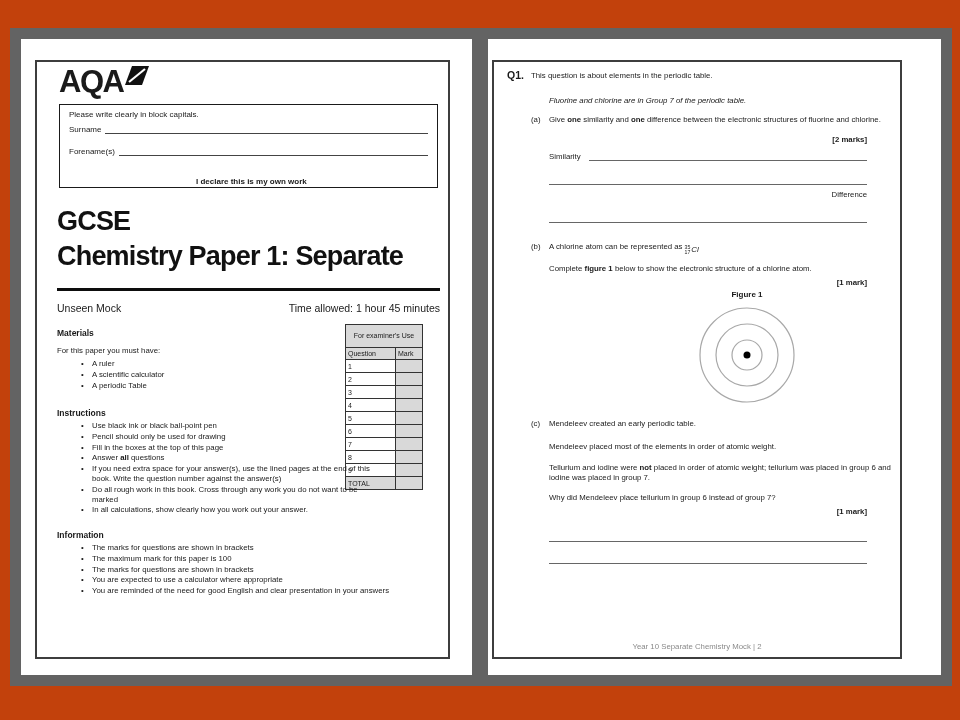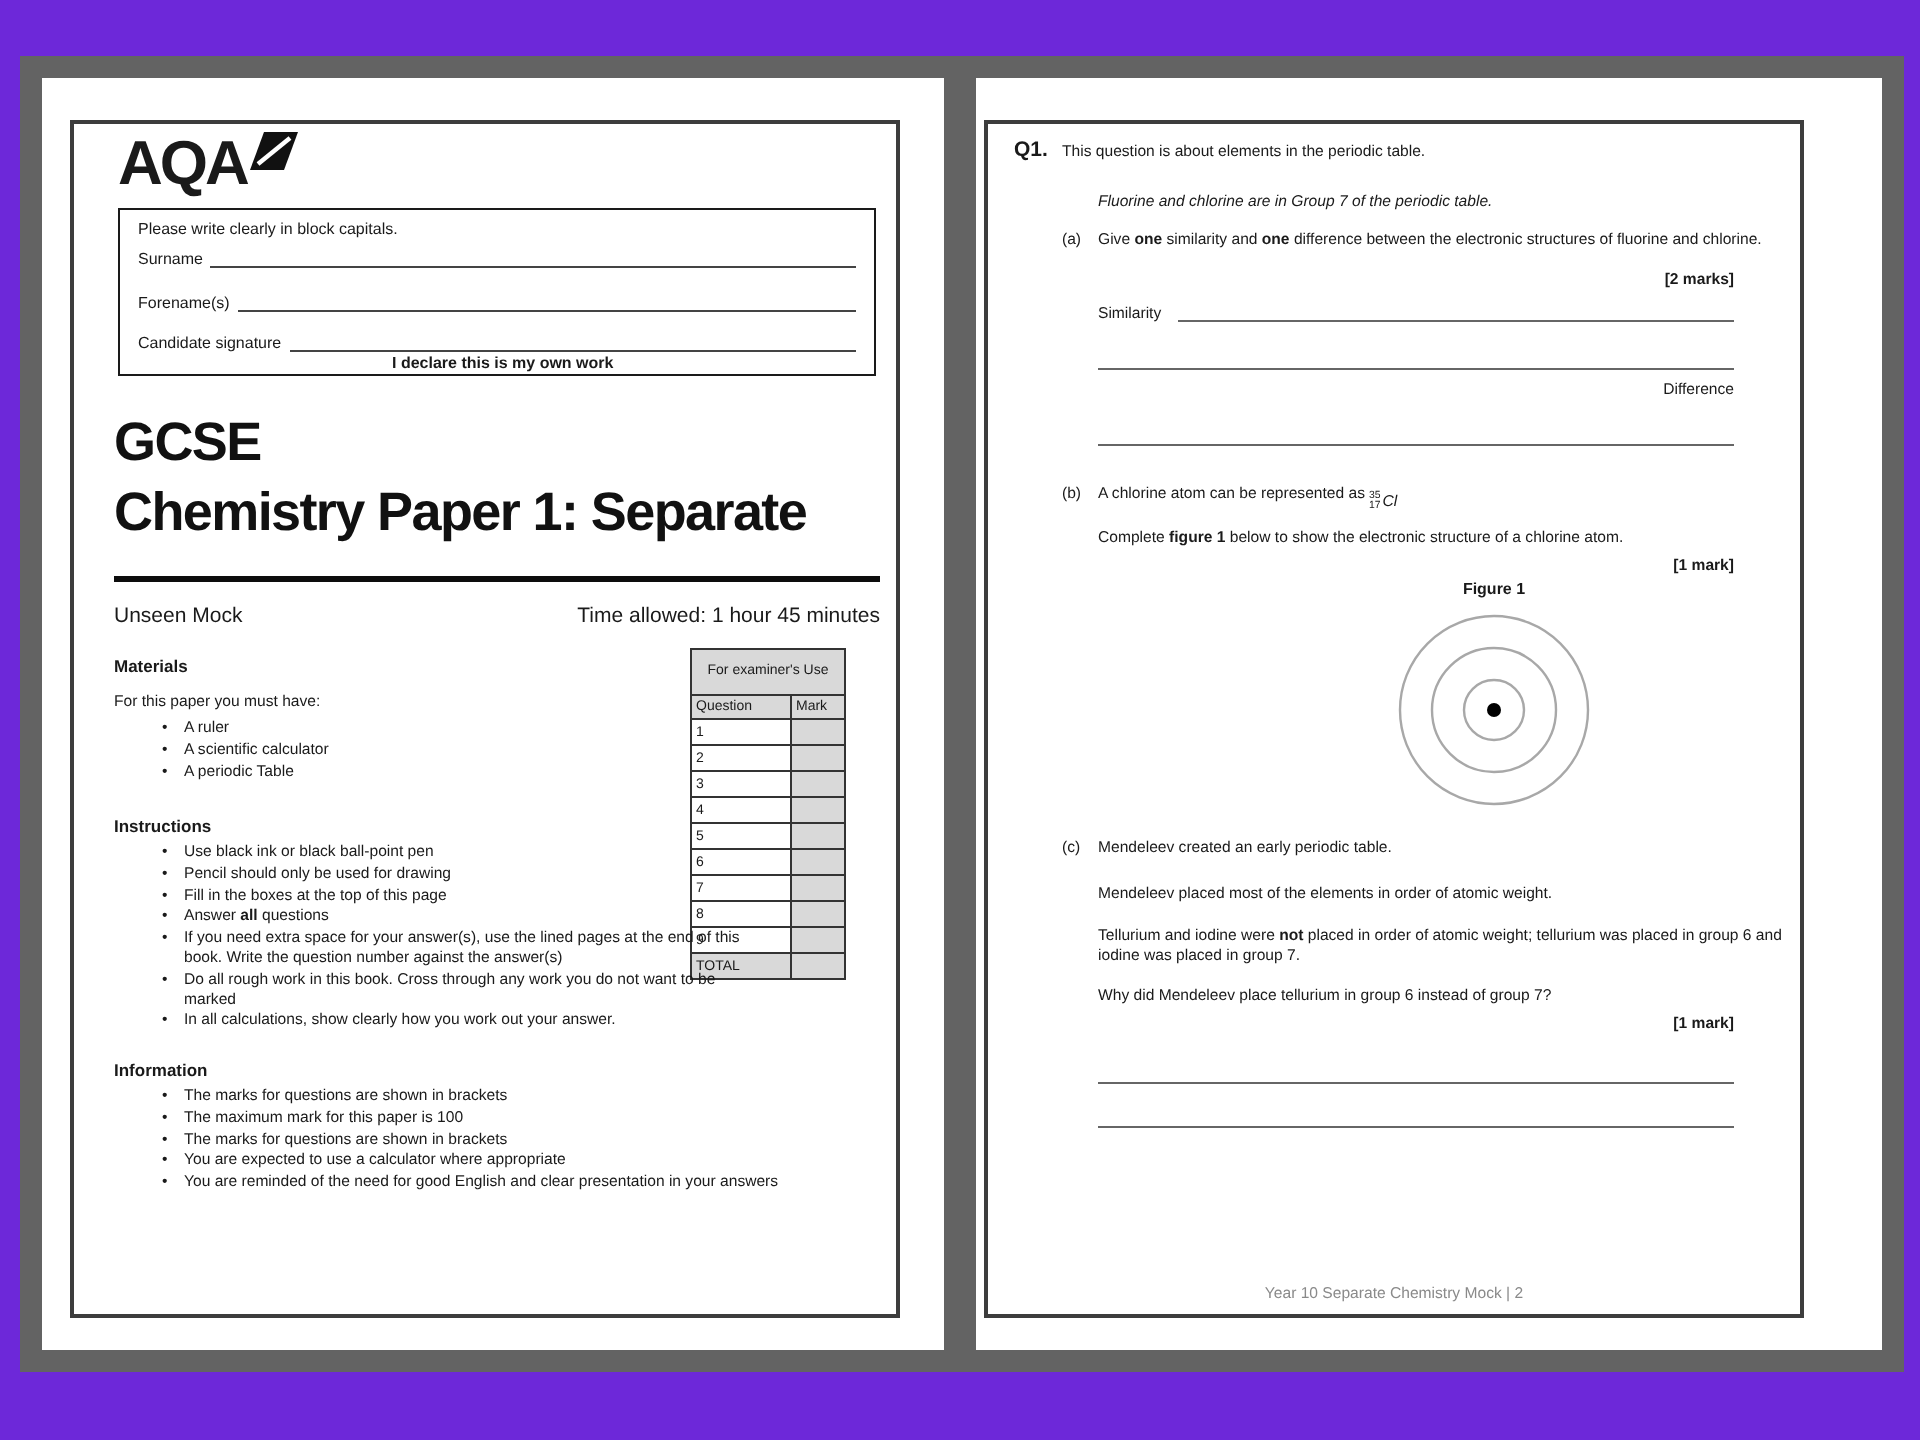--- a/index.html
+++ b/index.html
@@ -1,17 +1,17 @@
 <!DOCTYPE html>
 <html><head>
 <meta charset="utf-8">
 <style>
   * { margin:0; padding:0; box-sizing:border-box; }
   html,body { width:960px; height:720px; background:#ffffff; font-family:"Liberation Sans", sans-serif; color:#1a1a1a; }
-  .stage { position:relative; width:960px; height:720px; background:#6d28d9; overflow:hidden; }
+  .stage { position:relative; width:960px; height:720px; background:#c2410c; overflow:hidden; }
   .frame { position:absolute; left:10px; top:28px; width:942px; height:658px; border:11px solid #636363; background:#fff; }
   .divider { position:absolute; left:472px; top:28px; width:16px; height:658px; background:#636363; }
   .page { position:absolute; top:60px; height:599px; background:#fff; border:2px solid #3d3d3d; }
   .left-page { left:35px; width:415px; }
   .right-page { left:492px; width:410px; }
   .abs { position:absolute; }
 
   
   .aqa-logo { left:22px; top:2px; font-size:31px; font-weight:800; letter-spacing:-1.5px; display:flex; align-items:flex-start; }
   .aqa-leaf { margin-left:2px; margin-top:1px; }
@@ -74,24 +74,20 @@
     <div class="abs candidate-box">
       <div class="cb-instruction">Please write clearly in block capitals.</div>
       <div class="cb-row cb-r1">
         <span>Surname</span>
         <span class="fill-line"></span>
       </div>
       <div class="cb-row cb-r2">
         <span>Forename(s)</span>
         <span class="fill-line"></span>
       </div>
-      <div class="cb-row cb-r3">
-        <span>Candidate signature</span>
-        <span class="fill-line"></span>
-      </div>
       <div class="cb-declare">I declare this is my own work</div>
     </div>
 
     <div class="abs title-line t1">GCSE</div>
     <div class="abs title-line t2">Chemistry Paper 1: Separate</div>
     <div class="abs rule"></div>
 
     <div class="abs subrow">
       <span>Unseen Mock</span>
       <span>Time allowed: 1 hour 45 minutes</span>

